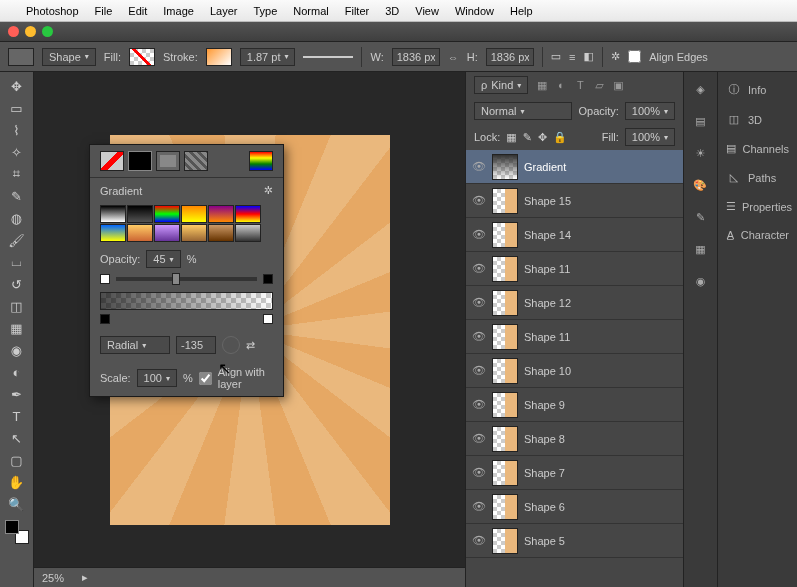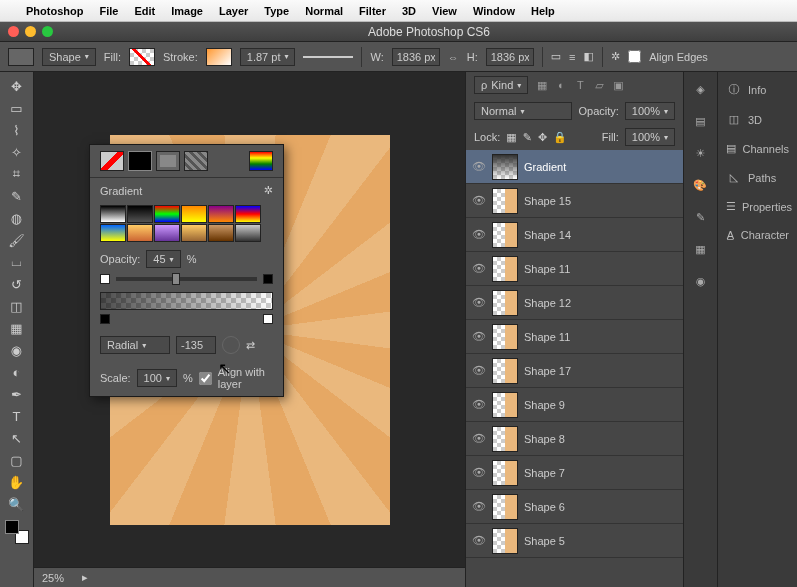--- a/index.html
+++ b/index.html
@@ -1,18 +1,18 @@
 <!DOCTYPE html>
 <html><head>
 <meta charset="utf-8">
 <style>
 * { margin: 0; padding: 0; box-sizing: border-box; font-family: "Lucida Grande", Arial, sans-serif; font-size: 11px; }
 body { background: #3a3a3a; color: #ccc; width: 797px; height: 587px; overflow: hidden; position: relative; }
 .menubar { background: linear-gradient(#fafafa,#e8e8e8); height: 22px; display: flex; align-items: center; padding: 0 10px; gap: 16px; color: #000; font-size: 13px; border-bottom: 1px solid #bbb; }
-.menubar span { cursor: default; font-weight: bold; }
+.menubar span { cursor: default; }
 .menubar .apple { font-size: 15px; }
 .titlebar { background: linear-gradient(#535353,#3f3f3f); height: 20px; display: flex; align-items: center; border-bottom: 1px solid #222; }
 .traffic { display: flex; gap: 6px; padding: 0 8px; }
 .traffic div { width: 11px; height: 11px; border-radius: 50%; }
 .tr-r { background: #ff5f57; } .tr-y { background: #febc2e; } .tr-g { background: #28c840; }
 .titlebar .title { flex: 1; text-align: center; color: #ddd; font-size: 12px; }
 .optbar { background: #535353; height: 30px; display: flex; align-items: center; padding: 0 8px; gap: 8px; border-bottom: 1px solid #222; color: #ccc; }
 .optbar .sep { width: 1px; height: 20px; background: #333; }
 .combo { background: #4a4a4a; border: 1px solid #2a2a2a; padding: 2px 6px; display: flex; align-items: center; gap: 4px; }
 .combo .caret { font-size: 8px; }
@@ -76,41 +76,40 @@
 .sidepanel .item .ico { width: 16px; text-align: center; }
 .dock { width: 34px; background: #3a3a3a; border-left: 1px solid #222; display: flex; flex-direction: column; align-items: center; padding-top: 8px; gap: 14px; }
 .dock div { width: 20px; height: 18px; color: #aaa; display: flex; align-items: center; justify-content: center; cursor: pointer; }
 input[type=checkbox] { accent-color: #888; }
 </style>
 </head>
 <body>
 
 <div class="menubar">
   <span class="apple"></span>
-  <span style="font-weight:bold">Photoshop</span>
+  <span style="font-weight:normal">Photoshop</span>
   <span>File</span>
   <span>Edit</span>
   <span>Image</span>
   <span>Layer</span>
   <span>Type</span>
   <span>Normal</span>
   <span>Filter</span>
   <span>3D</span>
   <span>View</span>
   <span>Window</span>
   <span>Help</span>
 </div>
 
 <div class="titlebar">
   <div class="traffic">
     <div class="tr-r"></div>
     <div class="tr-y"></div>
     <div class="tr-g"></div>
   </div>
-  <div class="title">Adobe Photoshop CS6</div>
 </div>
 
 <div class="optbar">
   <div class="swatch" style="background:#666"></div>
   <div class="combo">
       <span>Shape</span>
       <span class="caret">▾</span>
     </div>
   <span>Fill:</span>
   <div class="swatch fill"></div>
@@ -314,21 +313,21 @@
     <span>Shape 12</span>
         </div>
         <div class="layer">
           <span class="eye">👁</span>
     <div class="thumb"></div>
     <span>Shape 11</span>
         </div>
         <div class="layer">
           <span class="eye">👁</span>
     <div class="thumb"></div>
-    <span>Shape 17</span>
+    <span>Shape 10</span>
         </div>
         <div class="layer">
           <span class="eye">👁</span>
     <div class="thumb"></div>
     <span>Shape 9</span>
         </div>
         <div class="layer">
           <span class="eye">👁</span>
     <div class="thumb"></div>
     <span>Shape 8</span>

